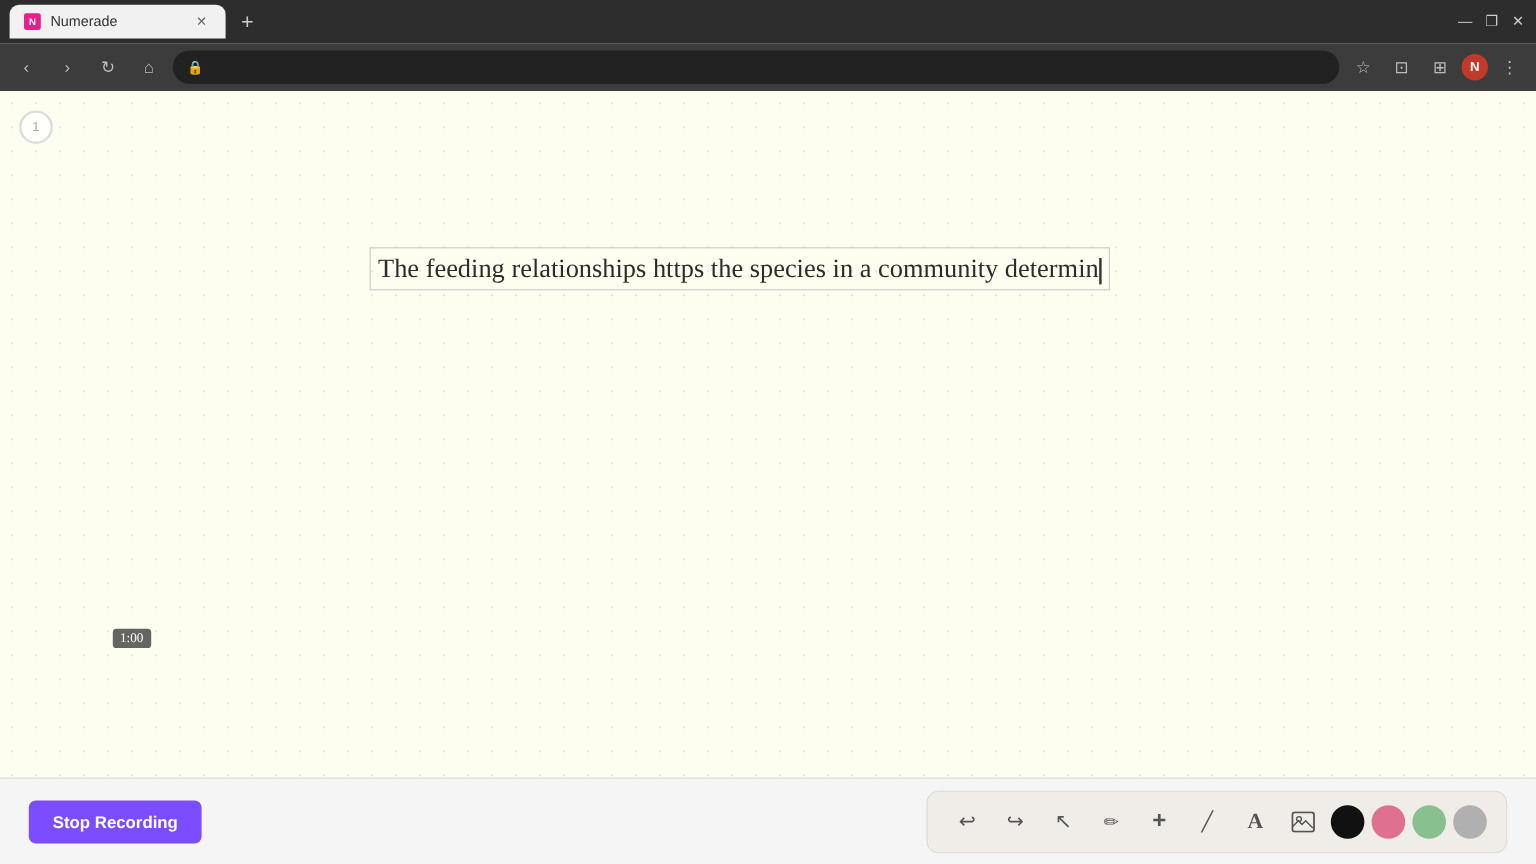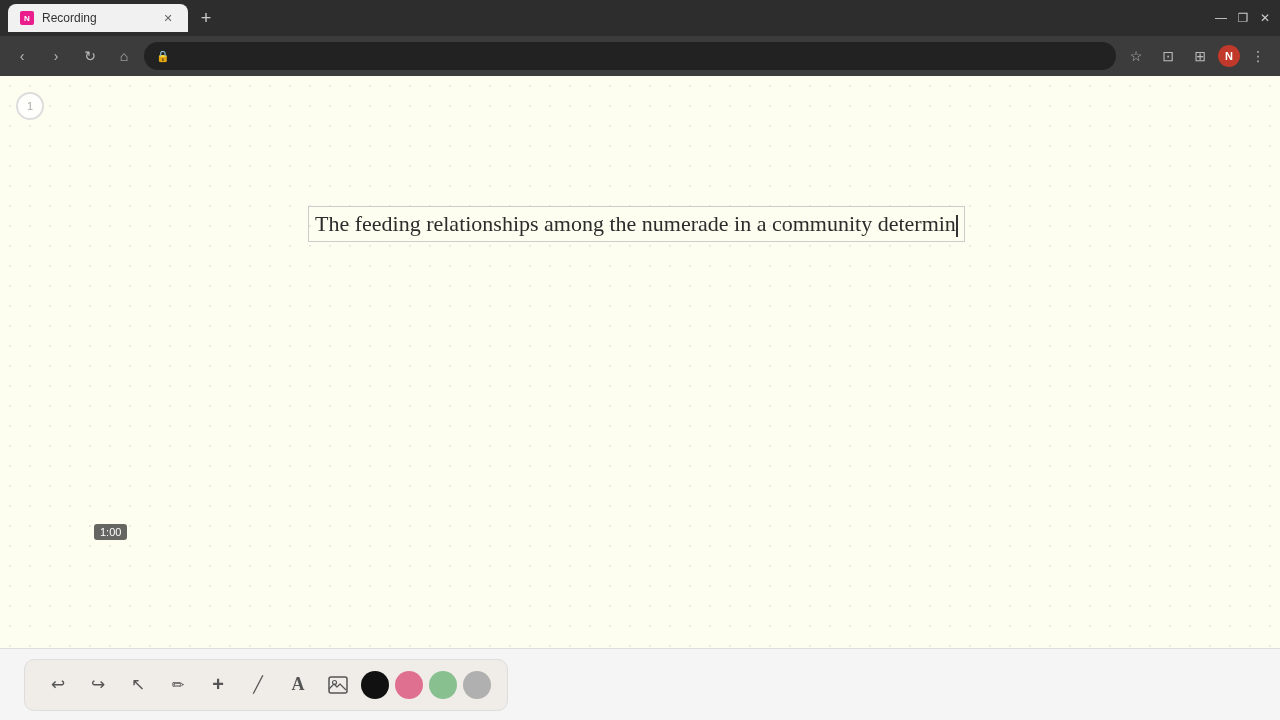--- a/index.html
+++ b/index.html
@@ -184,20 +184,21 @@
     
     .time-badge {
       position: absolute;
       bottom: 108px;
       left: 94px;
       background: rgba(50,50,50,0.75);
       color: #fff;
       font-size: 11px;
       padding: 2px 6px;
       border-radius: 3px;
+      font-family: Liberation Serif, serif;
     }
 
     
     .bottom-bar {
       height: 72px;
       background: #f5f5f5;
       border-top: 1px solid #ddd;
       display: flex;
       align-items: center;
       justify-content: space-between;
@@ -251,21 +252,21 @@
   </style>
 </head>
 <body>
 
 <div class="browser-frame">
 
   <div class="title-bar">
     <div class="tab-bar">
       <div class="tab">
         <div class="tab-favicon">N</div>
-        <span>Recording</span>
+        <span>Numerade</span>
         <span class="tab-close">✕</span>
       </div>
       <div class="tab-new">+</div>
     </div>
     <div class="window-controls">
       <div class="win-btn">—</div>
       <div class="win-btn">❐</div>
       <div class="win-btn">✕</div>
     </div>
   </div>
@@ -283,26 +284,27 @@
       <div class="nav-action-btn">⊡</div>
       <div class="nav-action-btn">⊞</div>
       <div class="profile-btn">N</div>
       <div class="nav-action-btn">⋮</div>
     </div>
   </div>
 
   <div class="whiteboard">
     <div class="page-indicator">1</div>
     <div class="whiteboard-text">
-      <span>The feeding relationships among the numerade in a community determin</span><span class="cursor"></span>
+      <span>The feeding relationships https the species in a community determin</span><span class="cursor"></span>
     </div>
     <div class="time-badge">1:00</div>
   </div>
 
   <div class="bottom-bar">
+    <button class="stop-recording-btn">Stop Recording</button>
 
     <div class="toolbar">
       <button class="tool-btn">↩</button>
       <button class="tool-btn">↪</button>
       <button class="tool-btn">↖</button>
       <button class="tool-btn" style="font-size:15px;">✏</button>
       <button class="tool-btn" style="font-size:20px; font-weight:bold;">+</button>
       <button class="tool-btn" style="font-size:16px;">╱</button>
       <button class="tool-btn" style="font-size:18px; font-weight:bold; font-family: serif;">A</button>
       <button class="tool-btn" style="font-size:16px;">

